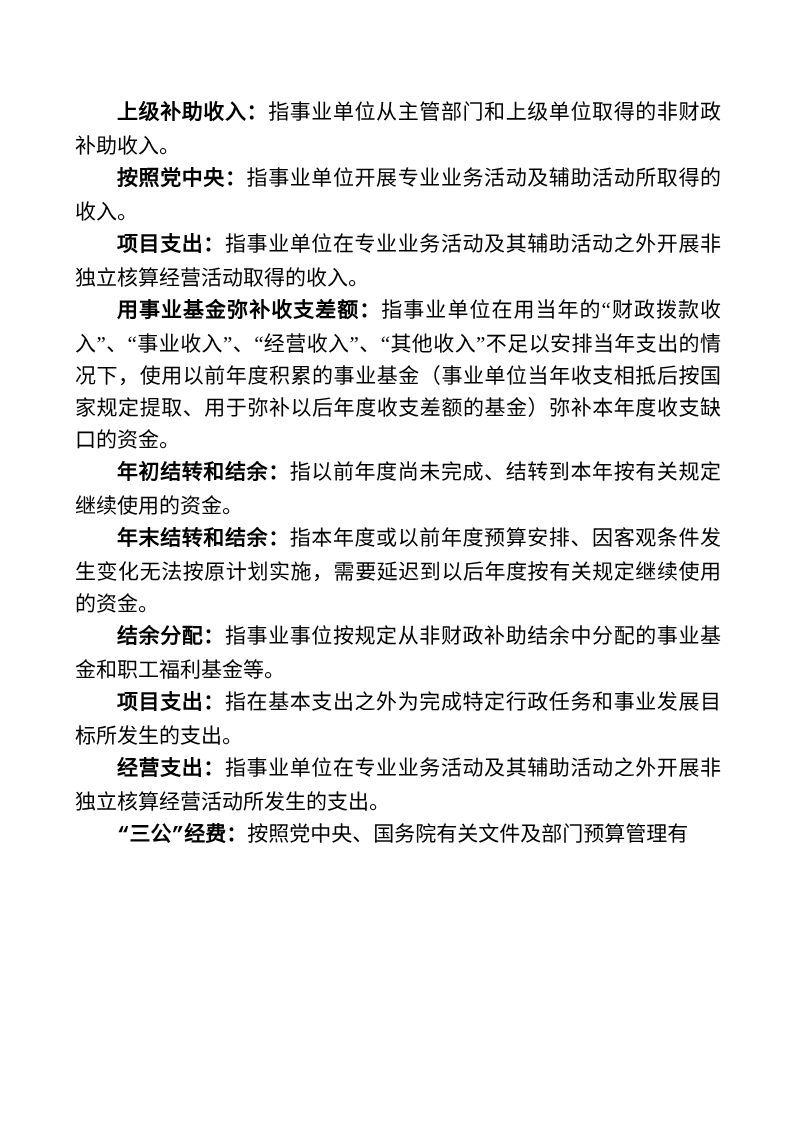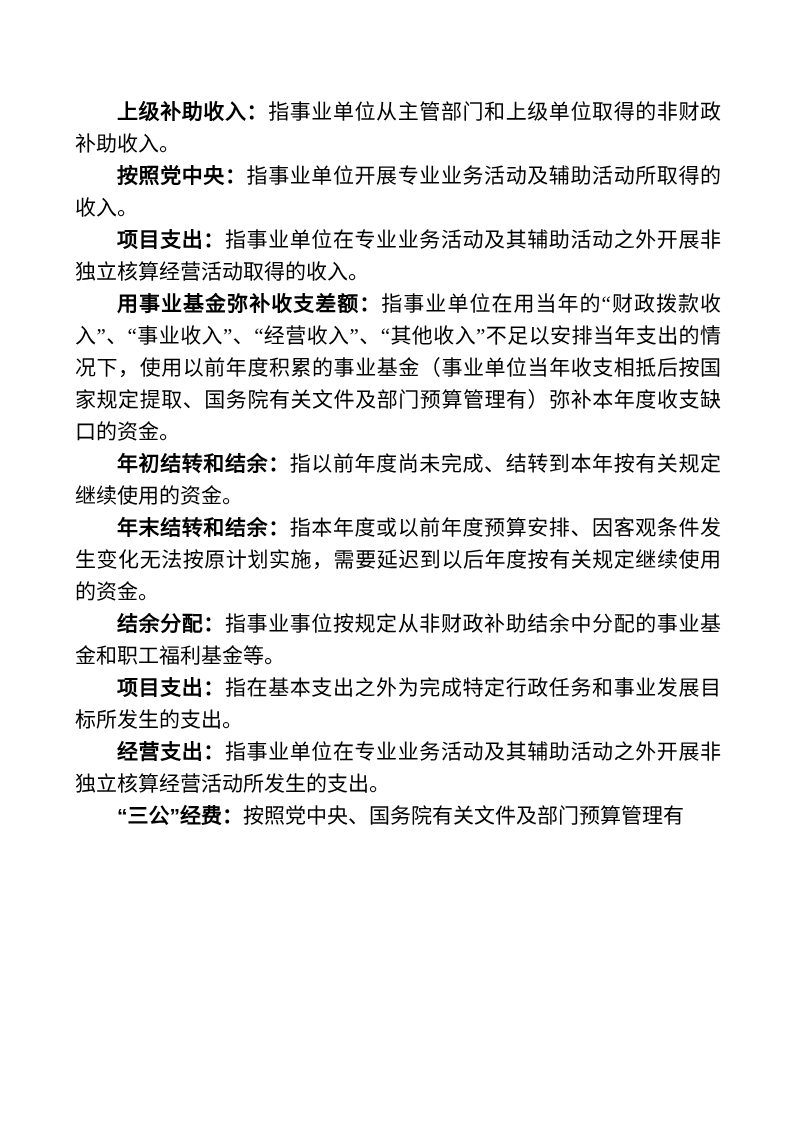--- a/index.html
+++ b/index.html
@@ -29,37 +29,37 @@
     text-align: justify;
     text-justify: inter-ideograph;
     text-indent: 2em;
     word-break: normal;
     line-break: strict;
     font-family: "Liberation Serif", serif;
     color: #000000;
   }
   .page p strong.term {
     font-weight: 700;
-    font-family: Liberation Sans, sans-serif;
+    font-family: Liberation Mono, monospace;
   }
 </style>
 </head>
 <body>
 
 <main class="page">
 
   <p><strong class="term">上级补助收入：</strong><span>指事业单位从主管部门和上级单位取得的非财政补助收入。</span></p>
 
   <p><strong class="term">按照党中央：</strong><span>指事业单位开展专业业务活动及辅助活动所取得的收入。</span></p>
 
   <p><strong class="term">项目支出：</strong><span>指事业单位在专业业务活动及其辅助活动之外开展非独立核算经营活动取得的收入。</span></p>
 
 
 
-  <p><strong class="term">用事业基金弥补收支差额：</strong><span>指事业单位在用当年的“财政拨款收入”、“事业收入”、“经营收入”、“其他收入”不足以安排当年支出的情况下，使用以前年度积累的事业基金（事业单位当年收支相抵后按国家规定提取、国务院有关文件及部门预算管理有）弥补本年度收支缺口的资金。</span></p>
+  <p><strong class="term">用事业基金弥补收支差额：</strong><span>指事业单位在用当年的“财政拨款收入”、“事业收入”、“经营收入”、“其他收入”不足以安排当年支出的情况下，使用以前年度积累的事业基金（事业单位当年收支相抵后按国家规定提取、用于弥补以后年度收支差额的基金）弥补本年度收支缺口的资金。</span></p>
 
   <p><strong class="term">年初结转和结余：</strong><span>指以前年度尚未完成、结转到本年按有关规定继续使用的资金。</span></p>
 
   <p><strong class="term">年末结转和结余：</strong><span>指本年度或以前年度预算安排、因客观条件发生变化无法按原计划实施，需要延迟到以后年度按有关规定继续使用的资金。</span></p>
 
   <p><strong class="term">结余分配：</strong><span>指事业事位按规定从非财政补助结余中分配的事业基金和职工福利基金等。</span></p>
 
 
   <p><strong class="term">项目支出：</strong><span>指在基本支出之外为完成特定行政任务和事业发展目标所发生的支出。</span></p>
 

